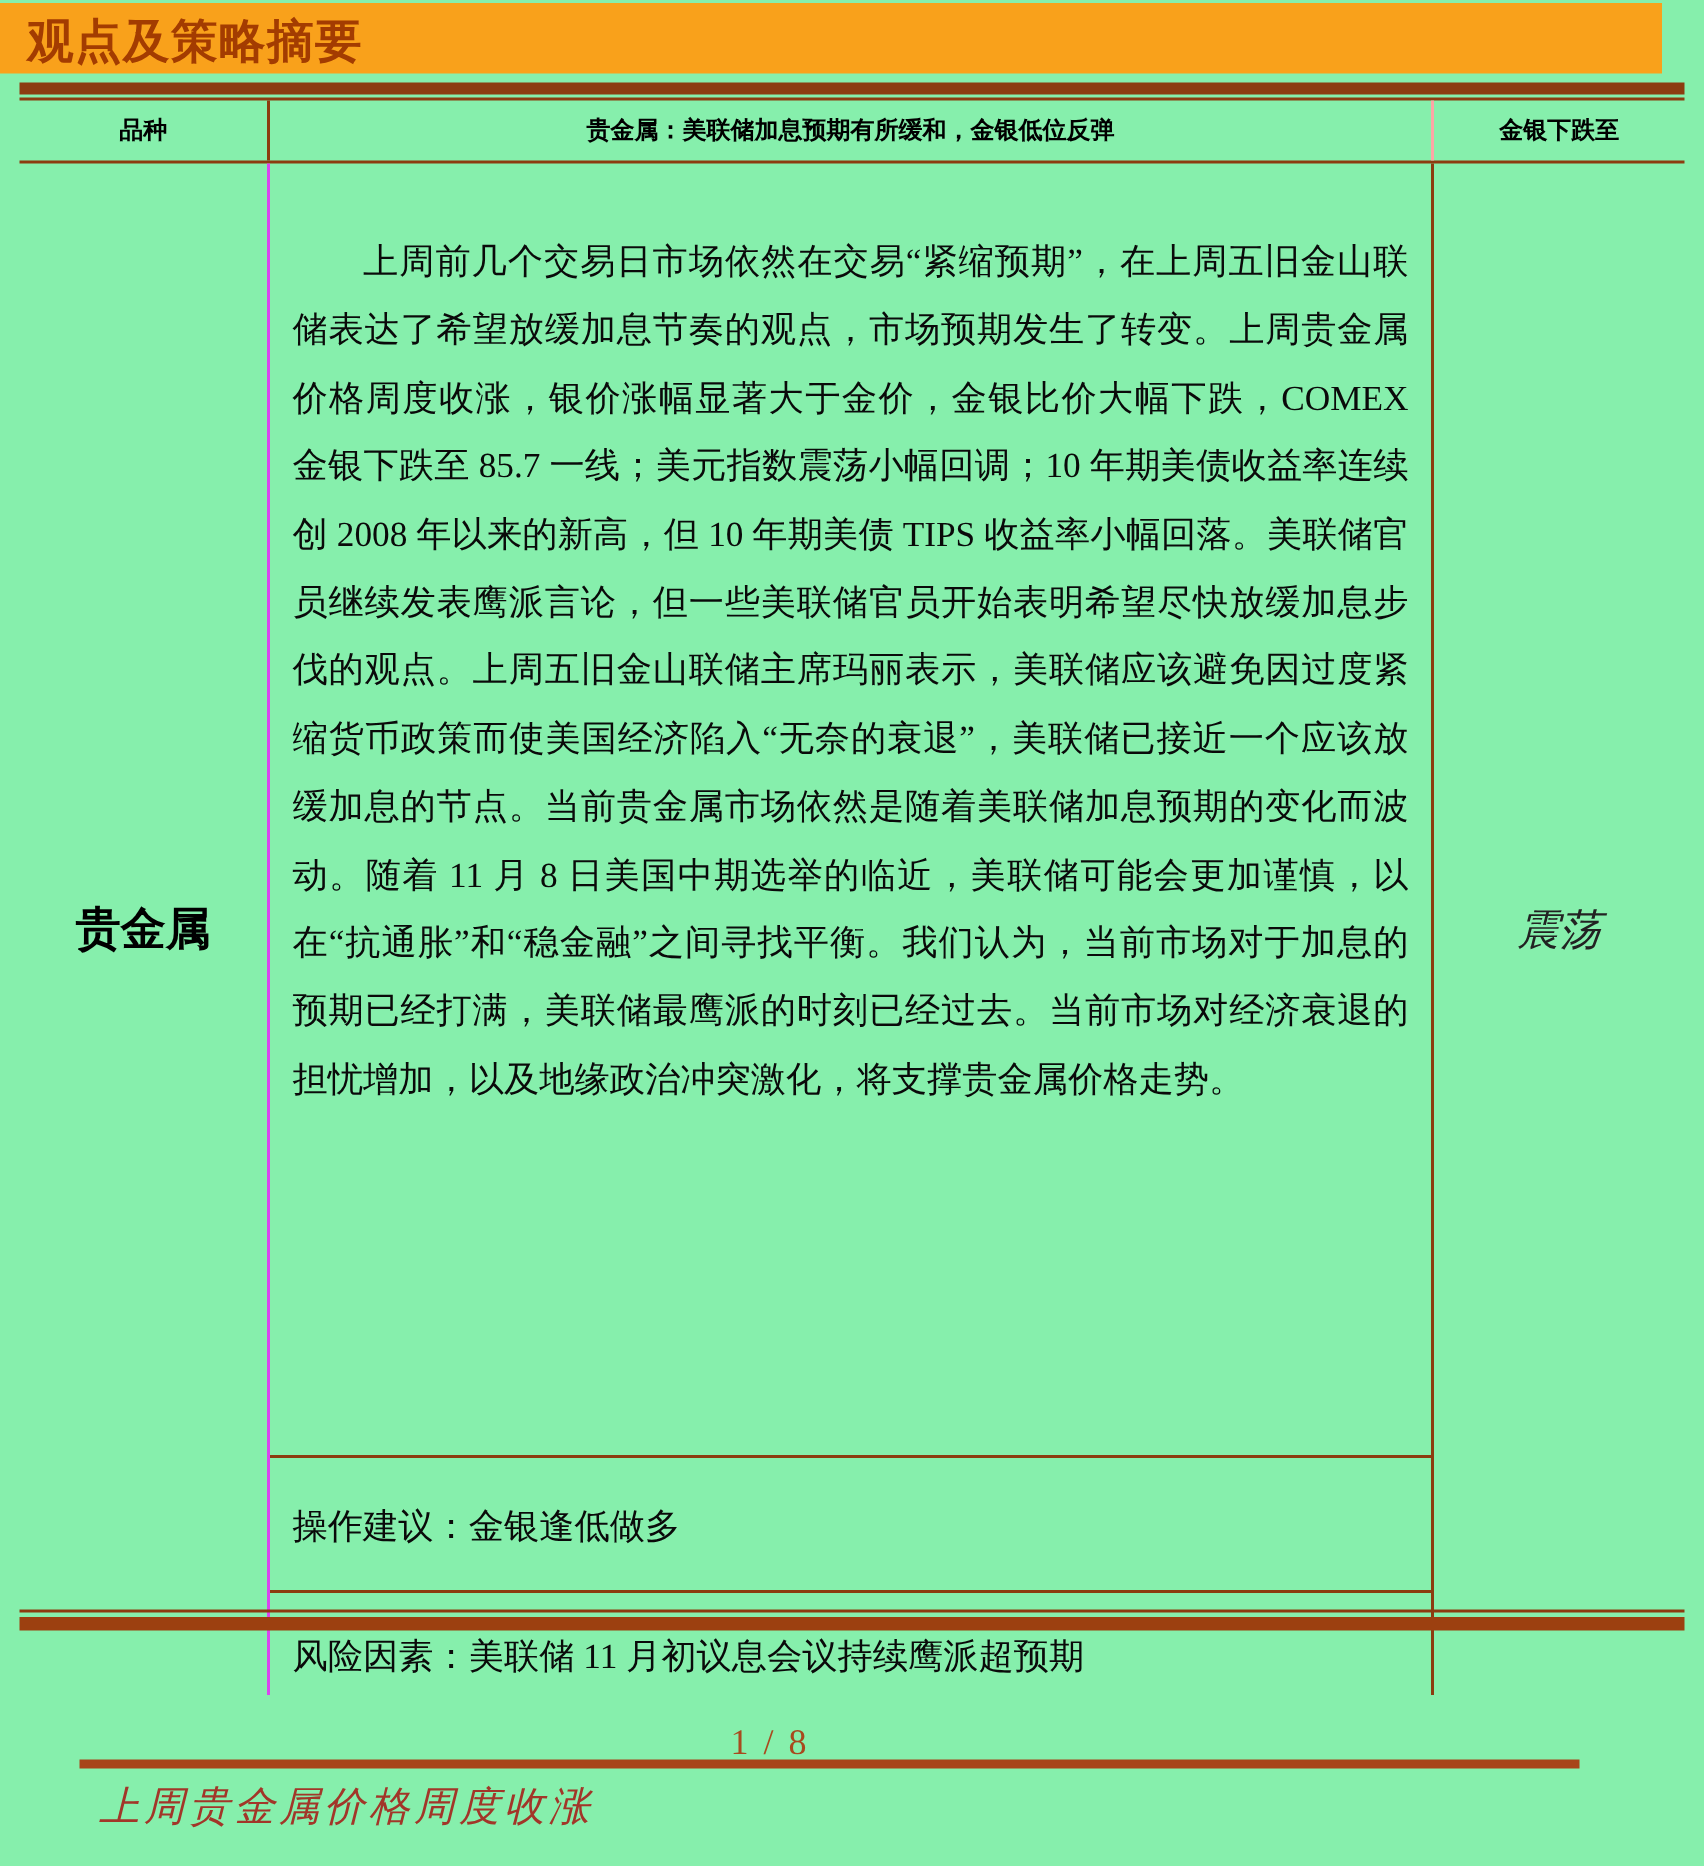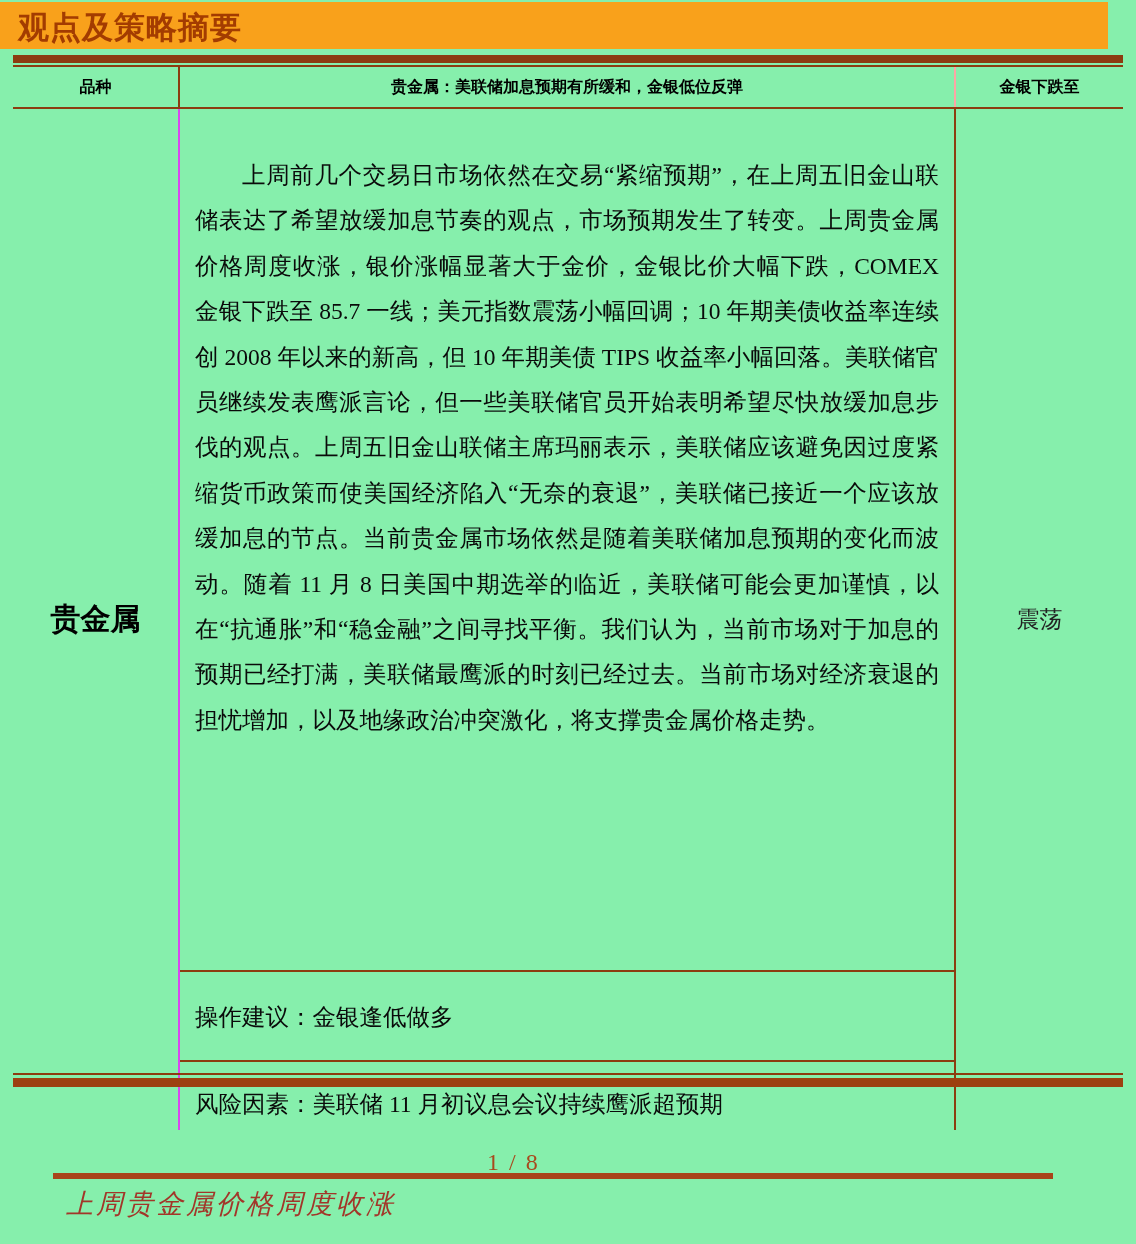--- a/index.html
+++ b/index.html
@@ -57,21 +57,21 @@
     display:flex; align-items:flex-end; padding:0 12px 12px 15px;
     box-sizing:border-box; font-size:23.5px; color:#0a0a0a;
   }
   .cell-risk {
     height:70px; border-top:2px solid #8C3C10;
     display:flex; align-items:flex-end; padding:0 15px 10px 15px;
     box-sizing:border-box; font-size:23.5px; color:#0a0a0a;margin-top:15px;
   }
   .cell-outlook {
     display:flex; align-items:center; justify-content:center;
-    font-size:23px; color:#222;
+    font-size:28px; color:#222;font-style:italic;
   }
 
   
   .rule-bottom { position:absolute; left:13px; top:1073px; width:1110px; }
   .rule-bottom .thin  { height:2px; background:#8C3C10; }
   .rule-bottom .thick { height:9px; background:#9C4010; margin-top:3px; }
 
   
   .footer-rule {
     position:absolute; left:53px; top:1173px; width:1000px; height:6px;

